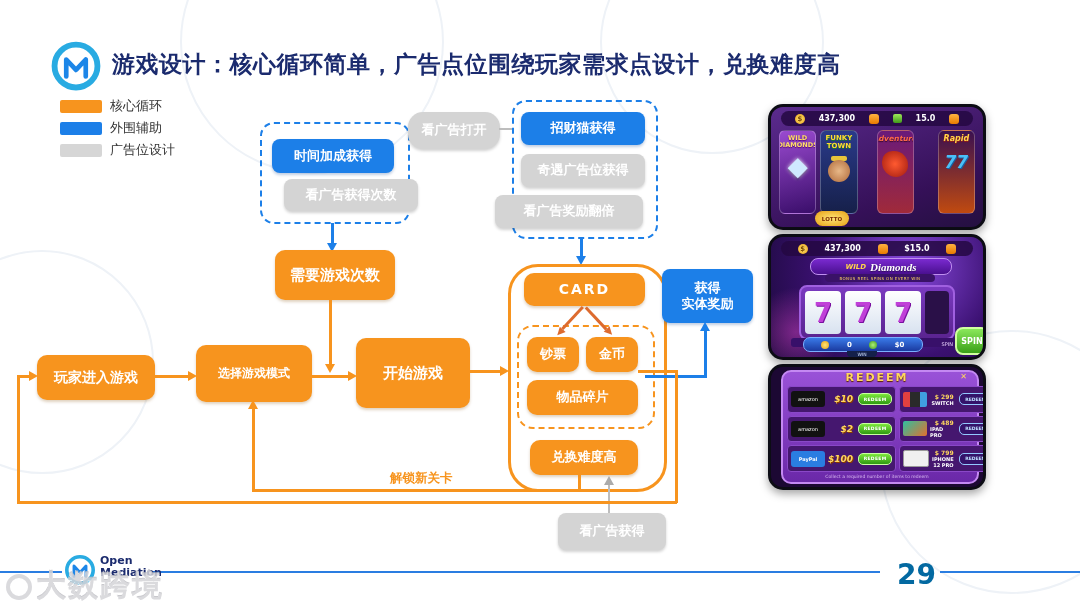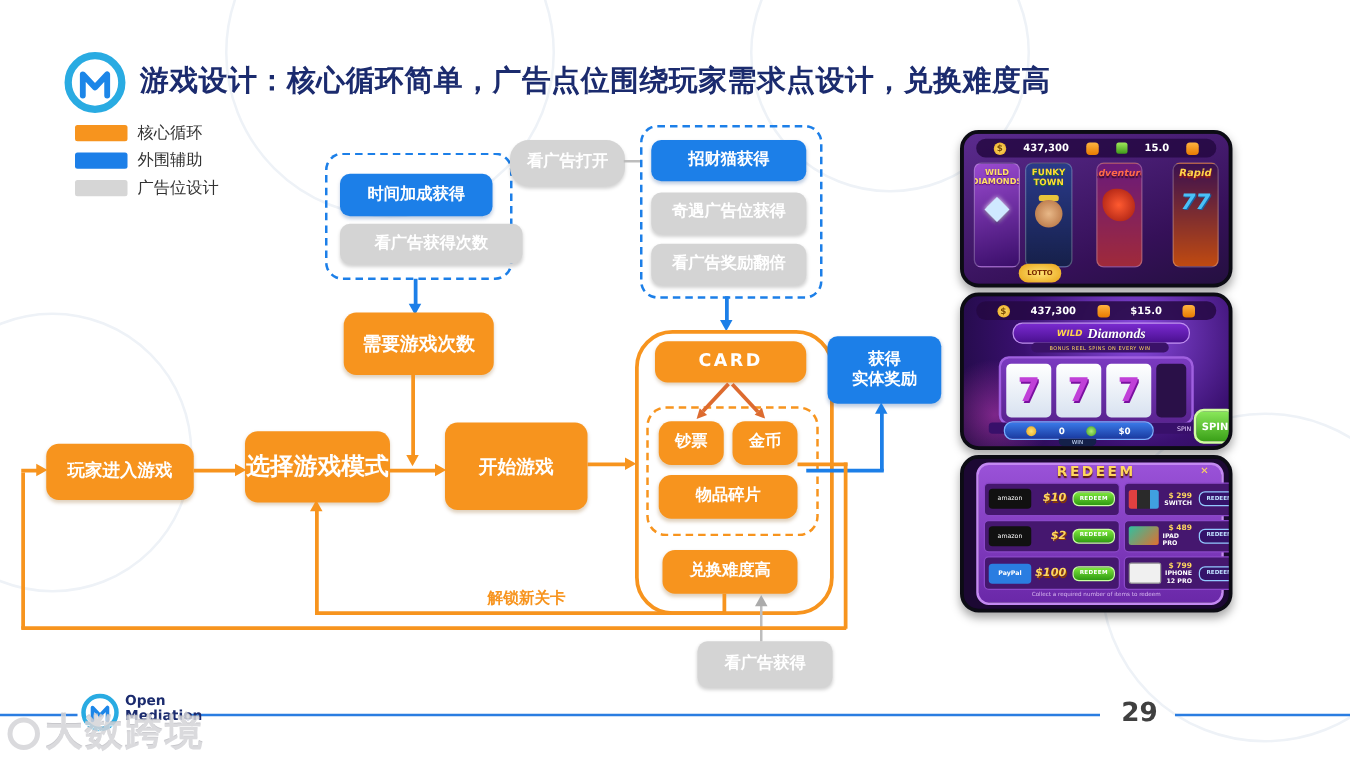--- a/index.html
+++ b/index.html
@@ -71,41 +71,41 @@
 
   <div style="position:absolute;left:60px;top:100px;width:42px;height:13px;background:#F7941E;border-radius:2px;"></div>
   <div style="position:absolute;left:110px;top:97px;font-size:13px;color:#333;">核心循环</div>
   <div style="position:absolute;left:60px;top:122px;width:42px;height:13px;background:#1C7FE8;border-radius:2px;"></div>
   <div style="position:absolute;left:110px;top:119px;font-size:13px;color:#333;">外围辅助</div>
   <div style="position:absolute;left:60px;top:144px;width:42px;height:13px;background:#D6D6D6;border-radius:2px;"></div>
   <div style="position:absolute;left:110px;top:141px;font-size:13px;color:#333;">广告位设计</div>
 
   <div class="dashb" style="left:260px;top:122px;width:146px;height:98px;"></div>
   <div class="bx bl" style="left:272px;top:139px;width:122px;height:34px;">时间加成获得</div>
-  <div class="bx gr" style="left:272px;top:179px;width:146px;height:32px;text-align:center;">看广告获得次数</div>
+  <div class="bx gr" style="left:284px;top:179px;width:134px;height:32px;text-align:center;">看广告获得次数</div>
 
   <div class="bx gr" style="left:408px;top:112px;width:92px;height:37px;border-radius:15px;">看广告打开</div>
   <div class="hl g" style="left:499px;top:128px;width:14px;"></div>
 
   <div class="dashb" style="left:512px;top:100px;width:142px;height:135px;"></div>
   <div class="bx bl" style="left:521px;top:112px;width:124px;height:33px;">招财猫获得</div>
   <div class="bx gr" style="left:521px;top:154px;width:124px;height:33px;">奇遇广告位获得</div>
-  <div class="bx gr" style="left:521px;top:195px;width:124px;height:33px;">看广告奖励翻倍</div>
+  <div class="bx gr" style="left:495px;top:195px;width:148px;height:33px;">看广告奖励翻倍</div>
 
   <div class="vl b" style="left:331px;top:223px;height:22px;"></div>
   <div class="tri td b" style="left:327px;top:243px;"></div>
   <div class="vl b" style="left:580px;top:237px;height:21px;"></div>
   <div class="tri td b" style="left:576px;top:256px;"></div>
 
   <div class="bx o" style="left:275px;top:250px;width:120px;height:50px;font-size:15px;">需要游戏次数</div>
   <div class="vl" style="left:329px;top:300px;height:66px;"></div>
   <div class="tri td" style="left:325px;top:364px;"></div>
 
   <div class="bx o" style="left:37px;top:355px;width:118px;height:45px;font-size:14px;">玩家进入游戏</div>
-  <div class="bx o" style="left:196px;top:345px;width:116px;height:57px;font-size:19px;">选择游戏模式</div>
+  <div class="bx o" style="left:196px;top:345px;width:116px;height:57px;font-size:12px;">选择游戏模式</div>
   <div class="bx o" style="left:356px;top:338px;width:114px;height:70px;font-size:15px;">开始游戏</div>
 
   <div class="hl" style="left:155px;top:375px;width:35px;"></div>
   <div class="tri tr" style="left:188px;top:371px;"></div>
   <div class="hl" style="left:312px;top:375px;width:38px;"></div>
   <div class="tri tr" style="left:348px;top:371px;"></div>
   <div class="hl" style="left:470px;top:370px;width:32px;"></div>
   <div class="tri tr" style="left:500px;top:366px;"></div>
 
   <div class="solido" style="left:508px;top:264px;width:153px;height:222px;"></div>
@@ -267,20 +267,20 @@
 
   <div style="position:absolute;left:64px;top:554px;width:32px;height:32px;">
     <svg width="32" height="32" viewBox="0 0 40 40">
       <circle cx="20" cy="20" r="16.5" fill="#fff" stroke="#29ABE2" stroke-width="4.5"></circle>
       <path d="M12.5 28 V15 L20 23 L27.5 15 V28" fill="none" stroke="#1C86E8" stroke-width="3.6" stroke-linecap="round" stroke-linejoin="round"></path>
     </svg>
   </div>
   <div style="position:absolute;left:100px;top:555px;font-size:11px;font-weight:900;color:#1B2B6E;line-height:1.15;">Open</div>
   <div style="position:absolute;left:100px;top:567px;font-size:11px;font-weight:900;color:#1B2B6E;line-height:1.15;">Mediation</div>
 
-  <div style="position:absolute;left:897px;top:558px;font-size:21px;font-weight:bold;color:#404040;">29</div>
+  <div style="position:absolute;left:897px;top:558px;font-size:28px;font-weight:bold;color:#0369a1;">29</div>
 
   <div style="position:absolute;left:6px;top:566px;display:flex;align-items:center;gap:4px;opacity:.85;">
     <span style="width:26px;height:26px;border-radius:50%;border:4px solid #d4d4d8;box-sizing:border-box;display:inline-block;"></span>
     <span style="font-size:30px;font-weight:900;color:#d4d4d8;text-shadow:0 1px 0 #fff,0 -1px 0 #bfbfc4;letter-spacing:2px;">大数跨境</span>
   </div>
 
 </div>
 
 </body></html>

